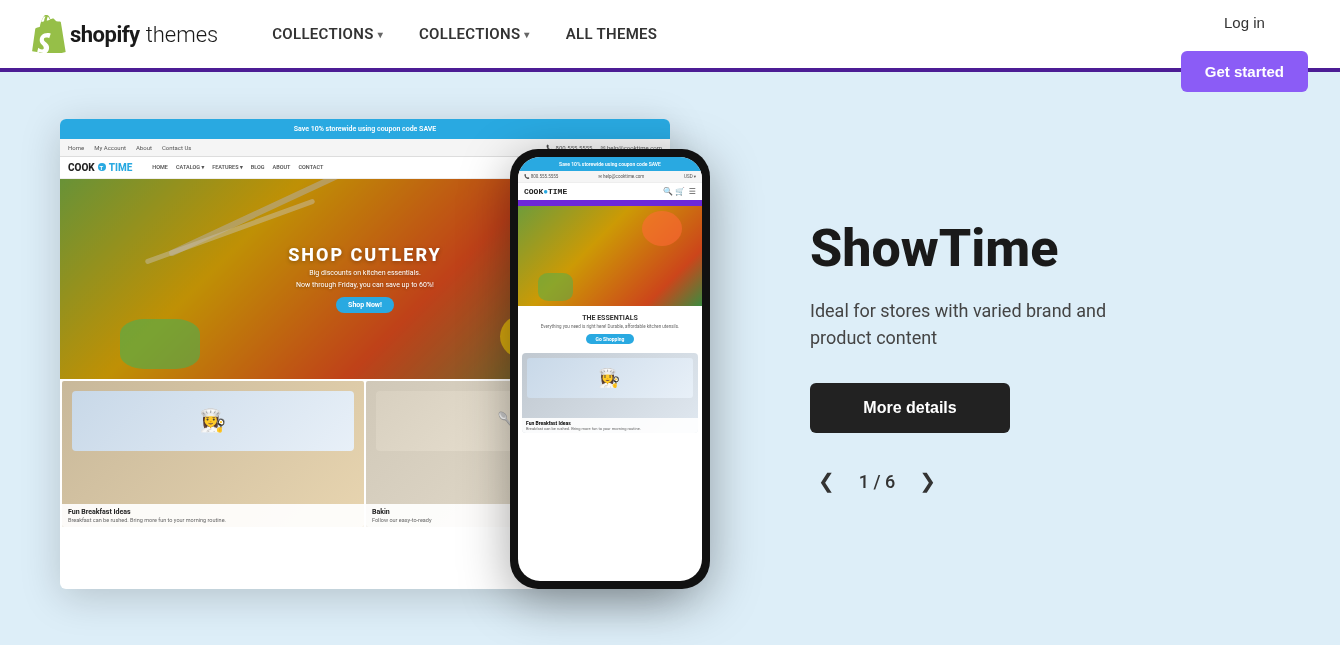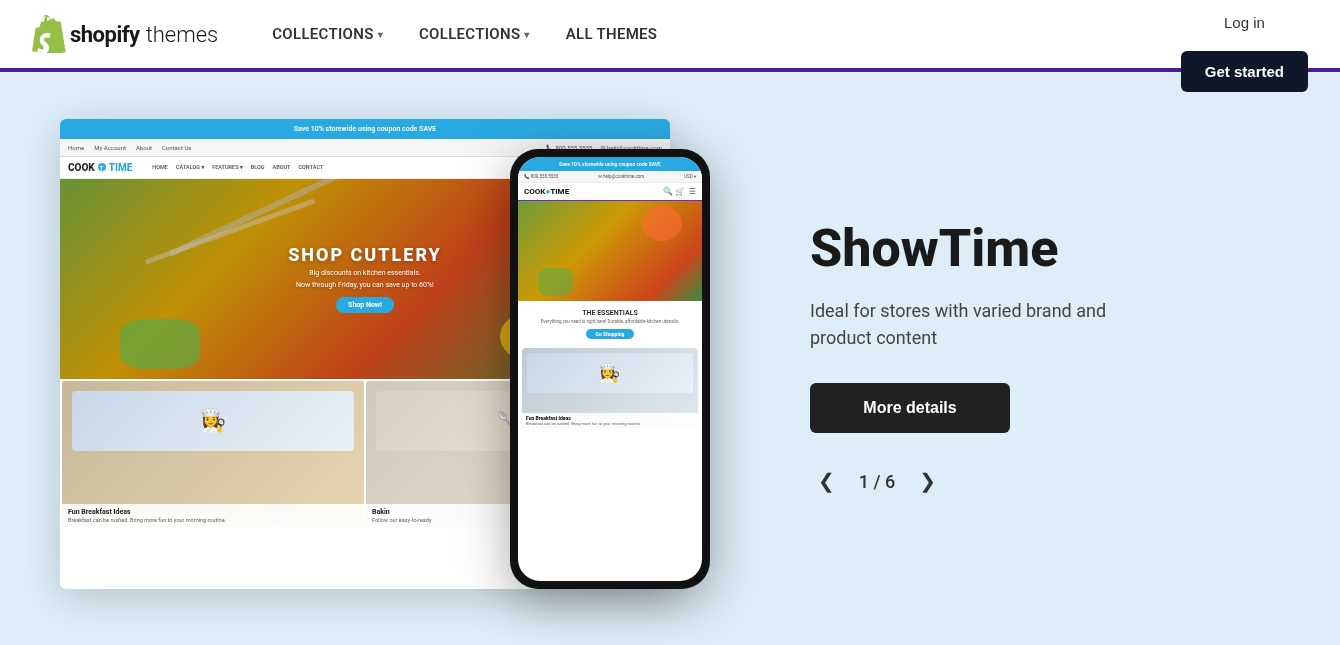--- a/index.html
+++ b/index.html
@@ -82,21 +82,21 @@
     }
     .login-btn {
       background: none;
       border: none;
       cursor: pointer;
       font-size: 15px;
       font-weight: 500;
       color: #333;
     }
     .get-started-btn {
-      background: #0f172a;
+      background: #8b5cf6;
       color: #fff;
       border: none;
       border-radius: 6px;
       padding: 12px 24px;
       font-size: 15px;
       font-weight: 600;
       cursor: pointer;
     }
 
     
@@ -317,21 +317,22 @@
     }
     .mobile-info-bar span {
       font-size: 4.5px;
       color: #555;
     }
     .mobile-brand-bar {
       display: flex;
       align-items: center;
       justify-content: space-between;
       padding: 4px 6px;
-      border-bottom: 1px solid #6d28d9;
+      border-bottom: 6px solid #6d28d9;
+      font-family: Liberation Mono, monospace;
     }
     .mobile-brand {
       font-size: 8px;
       font-weight: 800;
     }
     .mobile-icons {
       display: flex;
       gap: 3px;
       font-size: 8px;
       color: #555;

